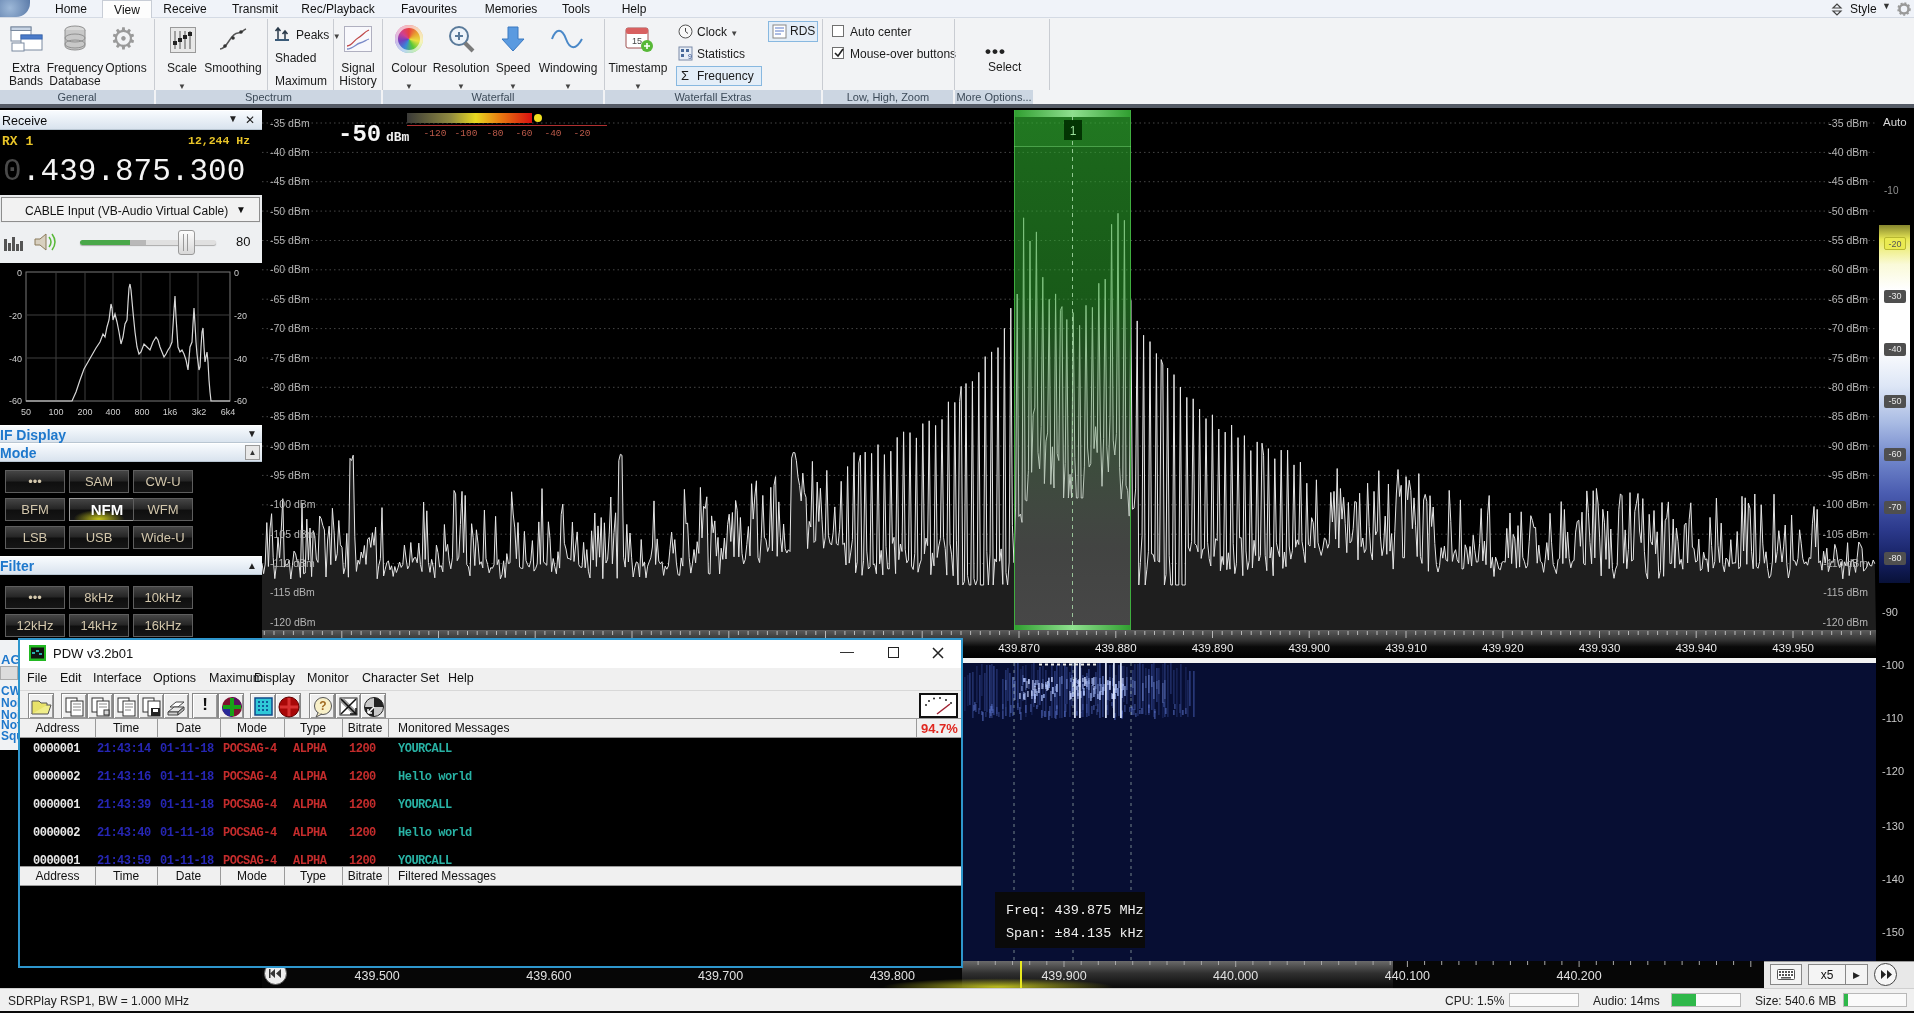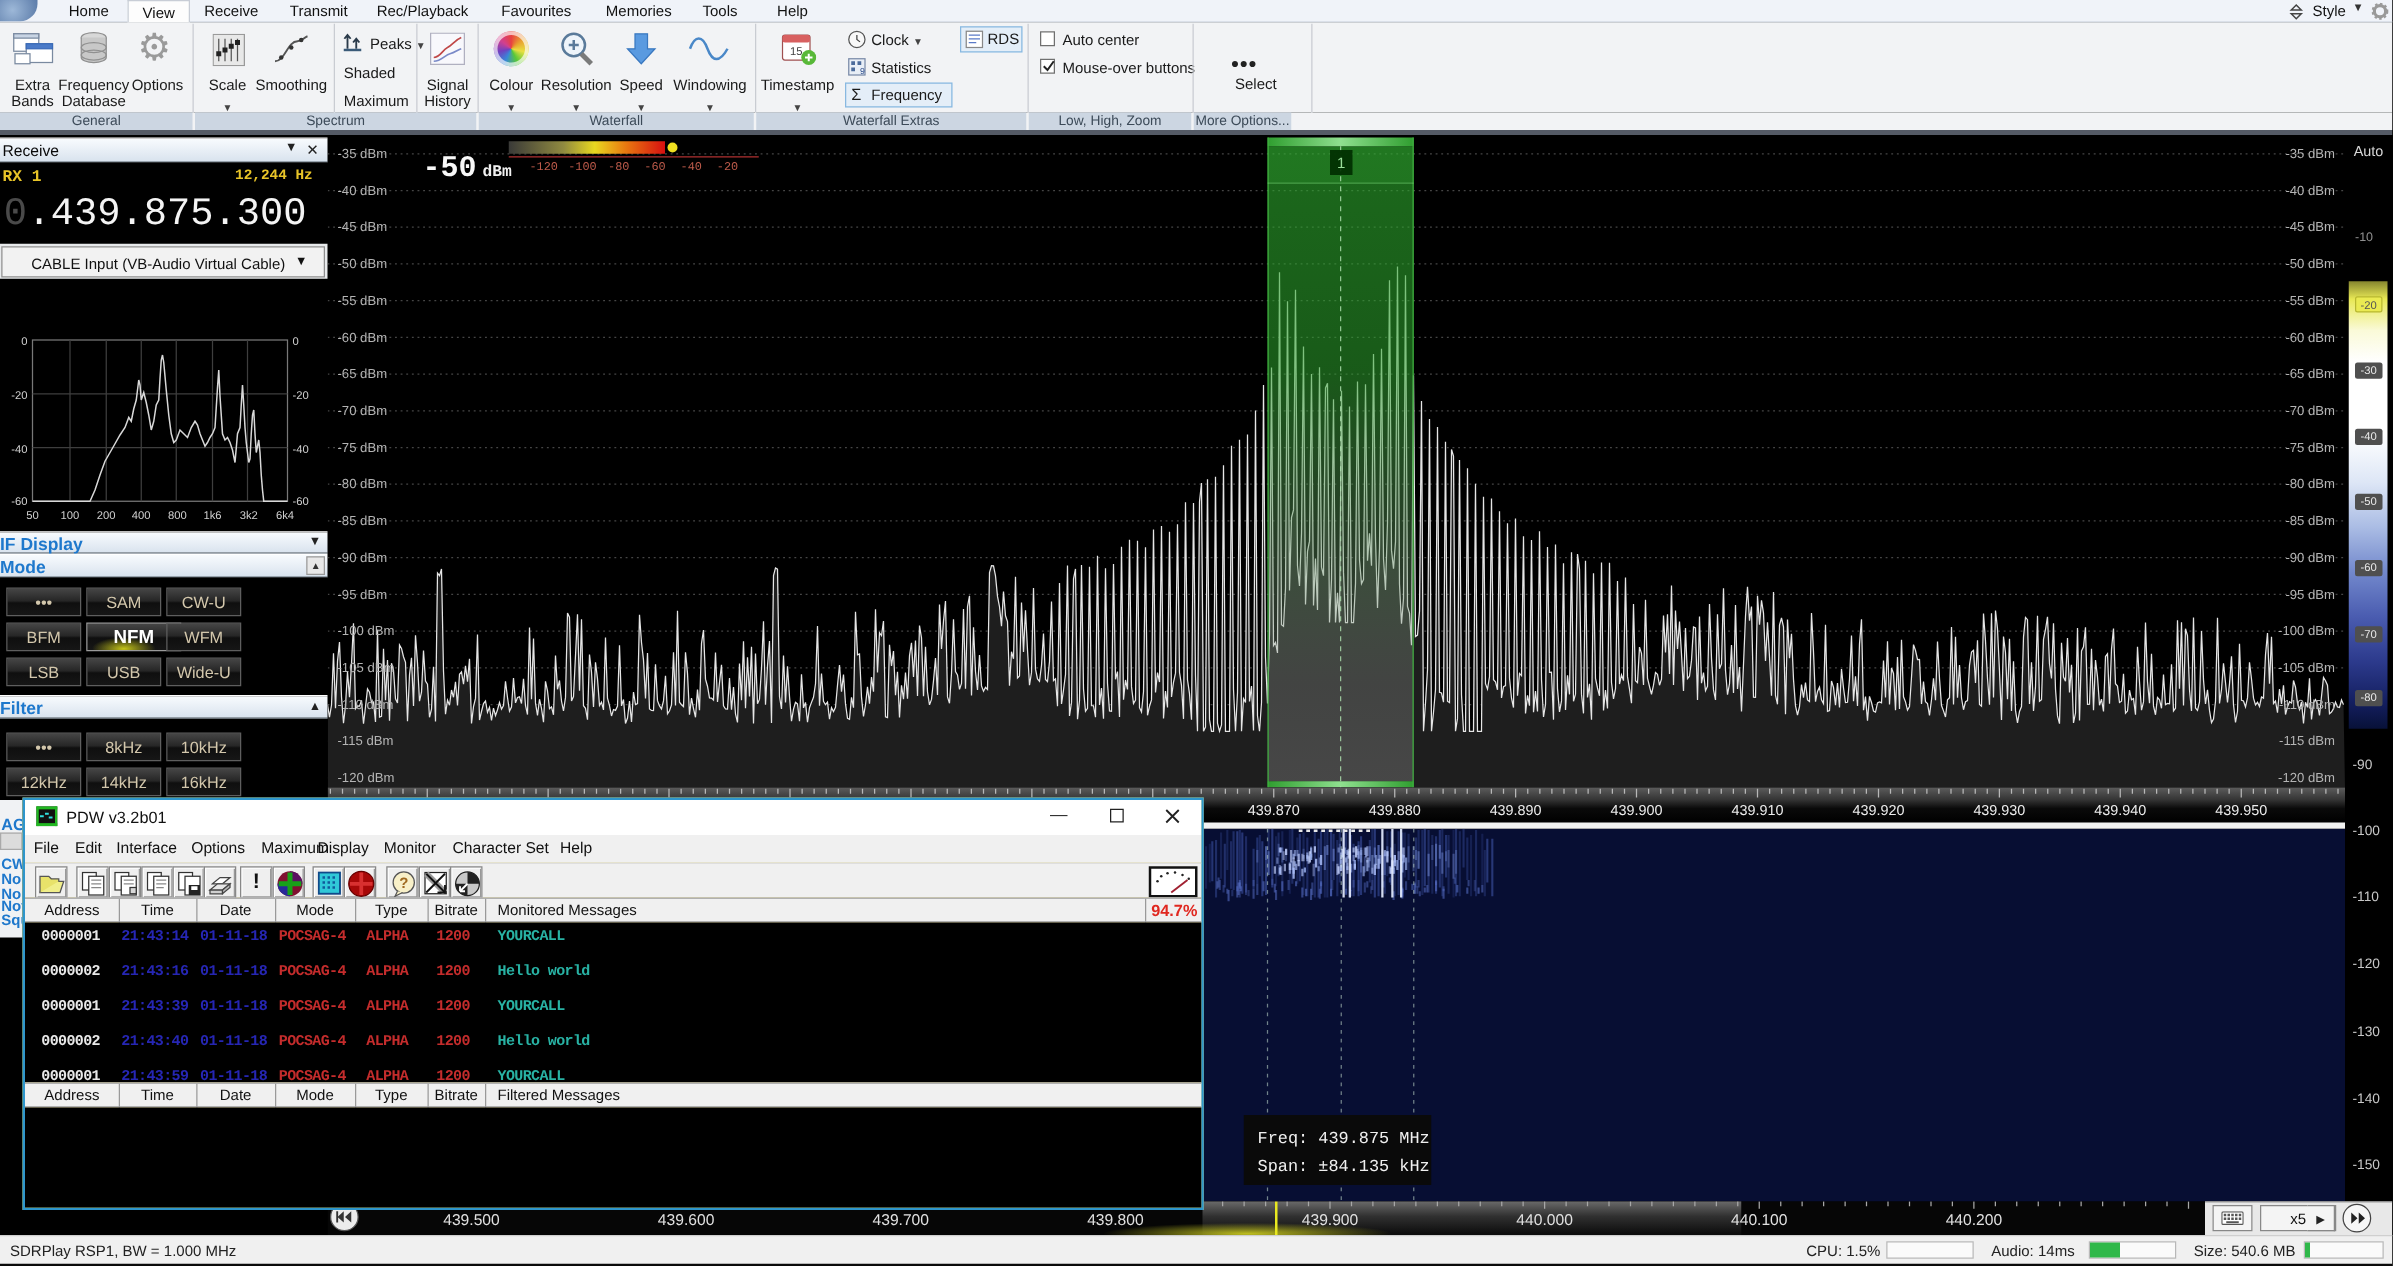--- a/index.html
+++ b/index.html
@@ -945,21 +945,21 @@
           <rect x="11" y="2" width="2" height="2"></rect>
           <rect x="14" y="2" width="2" height="2"></rect>
           <rect x="2" y="5" width="2" height="2"></rect>
           <rect x="5" y="5" width="2" height="2"></rect>
           <rect x="8" y="5" width="2" height="2"></rect>
           <rect x="11" y="5" width="2" height="2"></rect>
           <rect x="14" y="5" width="2" height="2"></rect>
           <rect x="4" y="8" width="10" height="1.5"></rect>
         </g>
       </svg>
- <div class="a" style="left:1546px;top:3px;width:61px;height:21px;border:1px solid #888;background:#f4f4f4;font-size:12px;color:#111;text-align:center;line-height:20px">x5</div>
+ <div class="a" style="left:1546px;top:3px;width:38px;height:21px;border:1px solid #888;background:#f4f4f4;font-size:12px;color:#111;text-align:center;line-height:20px">x5</div>
  <div class="a" style="left:1584px;top:3px;width:22px;height:21px;border:1px solid #888;border-left:none;background:#f4f4f4;font-size:9px;color:#222;text-align:center;line-height:20px">▶</div>
  <div class="a" style="left:1612px;top:2px;width:23px;height:23px;border:1.5px solid #444;border-radius:50%;background:#f6f6f6"></div>
  <svg class="a" style="left:1617px;top:7px" width="14" height="13">
         <path d="M2 2 L7 6.5 L2 11 Z M8 2 L13 6.5 L8 11 Z" fill="#222"></path>
       </svg>
  <div class="a" style="left:2px;top:1px;width:23px;height:23px;border:1.5px solid #555;border-radius:50%;background:#ececec"></div>
  <svg class="a" style="left:6px;top:6px" width="15" height="13">
         <path d="M7 2 L2 6.5 L7 11 Z M13 2 L8 6.5 L13 11 Z" fill="#333"></path>
         <rect x="1" y="2" width="1.5" height="9" fill="#333"></rect>
       </svg>
@@ -989,20 +989,42 @@
  <div class="a" style="left:0;top:22px;width:262px;height:66px;background:#000">
   <span class="a mono" style="left:2px;top:4px;font-size:13px;font-weight:bold;color:#e8c428">RX 1</span>
   <span class="a mono" style="left:188px;top:4px;font-size:11.5px;font-weight:bold;color:#e8c428">12,244 Hz</span>
   <span class="a mono" style="left:3px;top:24px;font-size:31px;color:#4a4a4a">0</span>
   <span class="a mono" style="left:22px;top:24px;font-size:31px;color:#f4f4f4">.439.875.300</span>
  </div>
  <div class="a" style="left:0;top:87px;width:262px;height:28px;background:#e8eaec"></div>
       <div class="a" style="left:1px;top:89px;width:259px;height:25px;background:#f2f2f2;border:1px solid #8e8e8e">
   <span class="a" style="left:23px;top:6px;font-size:12px;color:#111">CABLE Input (VB-Audio Virtual Cable)</span>
   <span class="a" style="left:234px;top:6px;font-size:10px;color:#111">▼</span>
+ </div>
+ <div class="a" style="left:0;top:115px;width:262px;height:40px;background:#eef0f2">
+  <svg class="a" style="left:4px;top:12px" width="22" height="16">
+          <g fill="#555">
+            <rect x="0" y="4" width="3" height="12"></rect>
+            <rect x="4" y="8" width="3" height="8"></rect>
+            <rect x="8" y="2" width="3" height="14"></rect>
+            <rect x="12" y="9" width="3" height="7"></rect>
+            <rect x="16" y="6" width="3" height="10"></rect>
+          </g>
+        </svg>
+  <svg class="a" style="left:33px;top:8px" width="26" height="22">
+          <path d="M2 8 h5 l6 -5 v16 l-6 -5 h-5 Z" fill="#d8d0c0" stroke="#8a7a5a"></path>
+          <path d="M16 6 q4 5 0 10 M19 3 q6 8 0 16" stroke="#58b838" stroke-width="1.5" fill="none"></path>
+        </svg>
+  <div class="a" style="left:80px;top:17px;width:136px;height:5px;background:#e0e0e0;border-radius:3px;box-shadow:0 1px 1px #aaa"></div>
+  <div class="a" style="left:80px;top:17px;width:50px;height:5px;background:#4aa84a;border-radius:3px 0 0 3px"></div>
+  <div class="a" style="left:130px;top:17px;width:16px;height:5px;background:#b8b8b8"></div>
+  <div class="a" style="left:178px;top:7px;width:17px;height:25px;background:linear-gradient(#fdfdfd,#d8d8d8);border:1px solid #9a9a9a;border-radius:3px"></div>
+  <div class="a" style="left:183px;top:11px;width:1px;height:17px;background:#999"></div>
+  <div class="a" style="left:187px;top:11px;width:1px;height:17px;background:#999"></div>
+  <span class="a" style="left:236px;top:11px;font-size:13px;color:#111">80</span>
  </div>
  <svg class="a" style="left:0;top:155px" width="262" height="161" viewBox="0 0 262 161">
   <rect width="262" height="161" fill="#000"></rect>
   <rect x="26" y="9" width="204" height="129" fill="none" stroke="#787878"></rect>
   <g stroke="#3e3e3e">
           <line x1="56" y1="9" x2="56" y2="138"></line>
           <line x1="85" y1="9" x2="85" y2="138"></line>
           <line x1="113" y1="9" x2="113" y2="138"></line>
           <line x1="141" y1="9" x2="141" y2="138"></line>
           <line x1="170" y1="9" x2="170" y2="138"></line>

